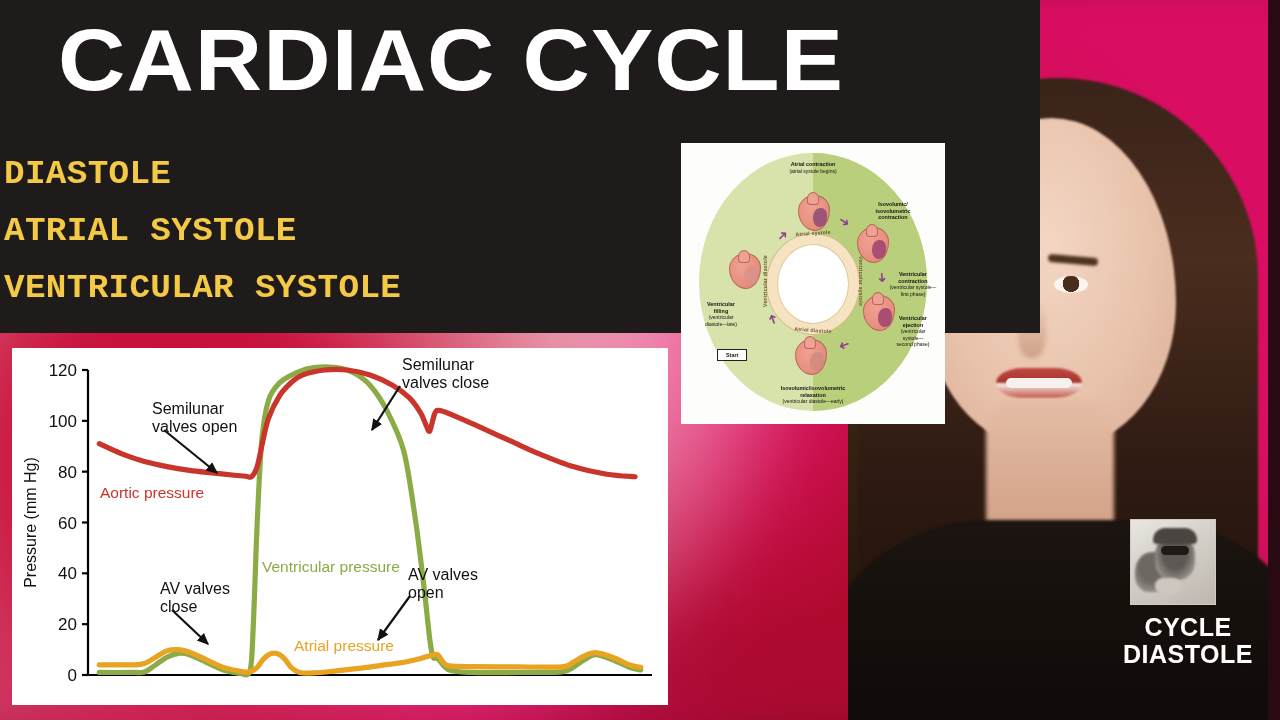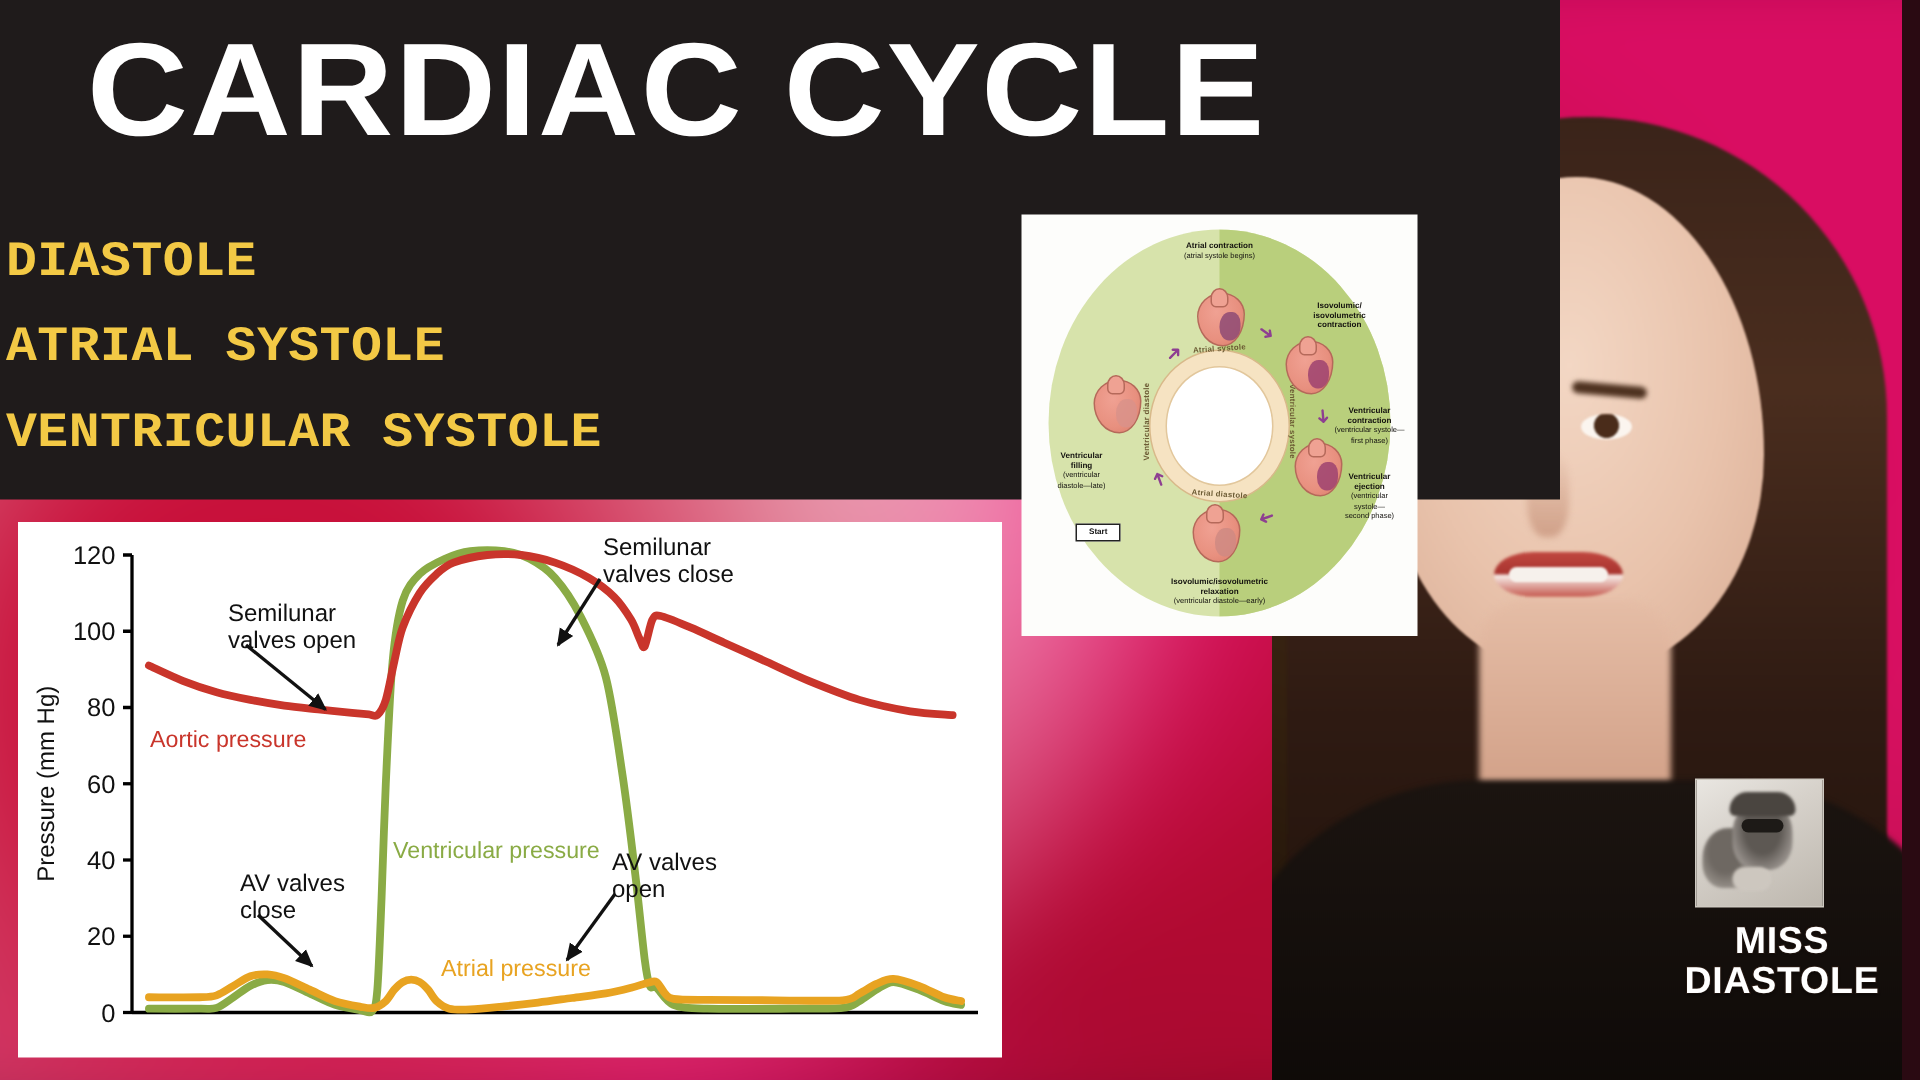--- a/index.html
+++ b/index.html
@@ -325,17 +325,17 @@
   </div>
 
   <div class="avatar">
     <div class="av-dog"></div>
     <div class="av-fig"></div>
     <div class="av-hat"></div>
     <div class="av-glass"></div>
     <div class="av-hand"></div>
   </div>
   <div class="channel-name">
-    <span>MISS</span><br>
+    <span>CYCLE</span><br>
     <span>DIASTOLE</span>
   </div>
 
 </div>
 
 </body></html>

